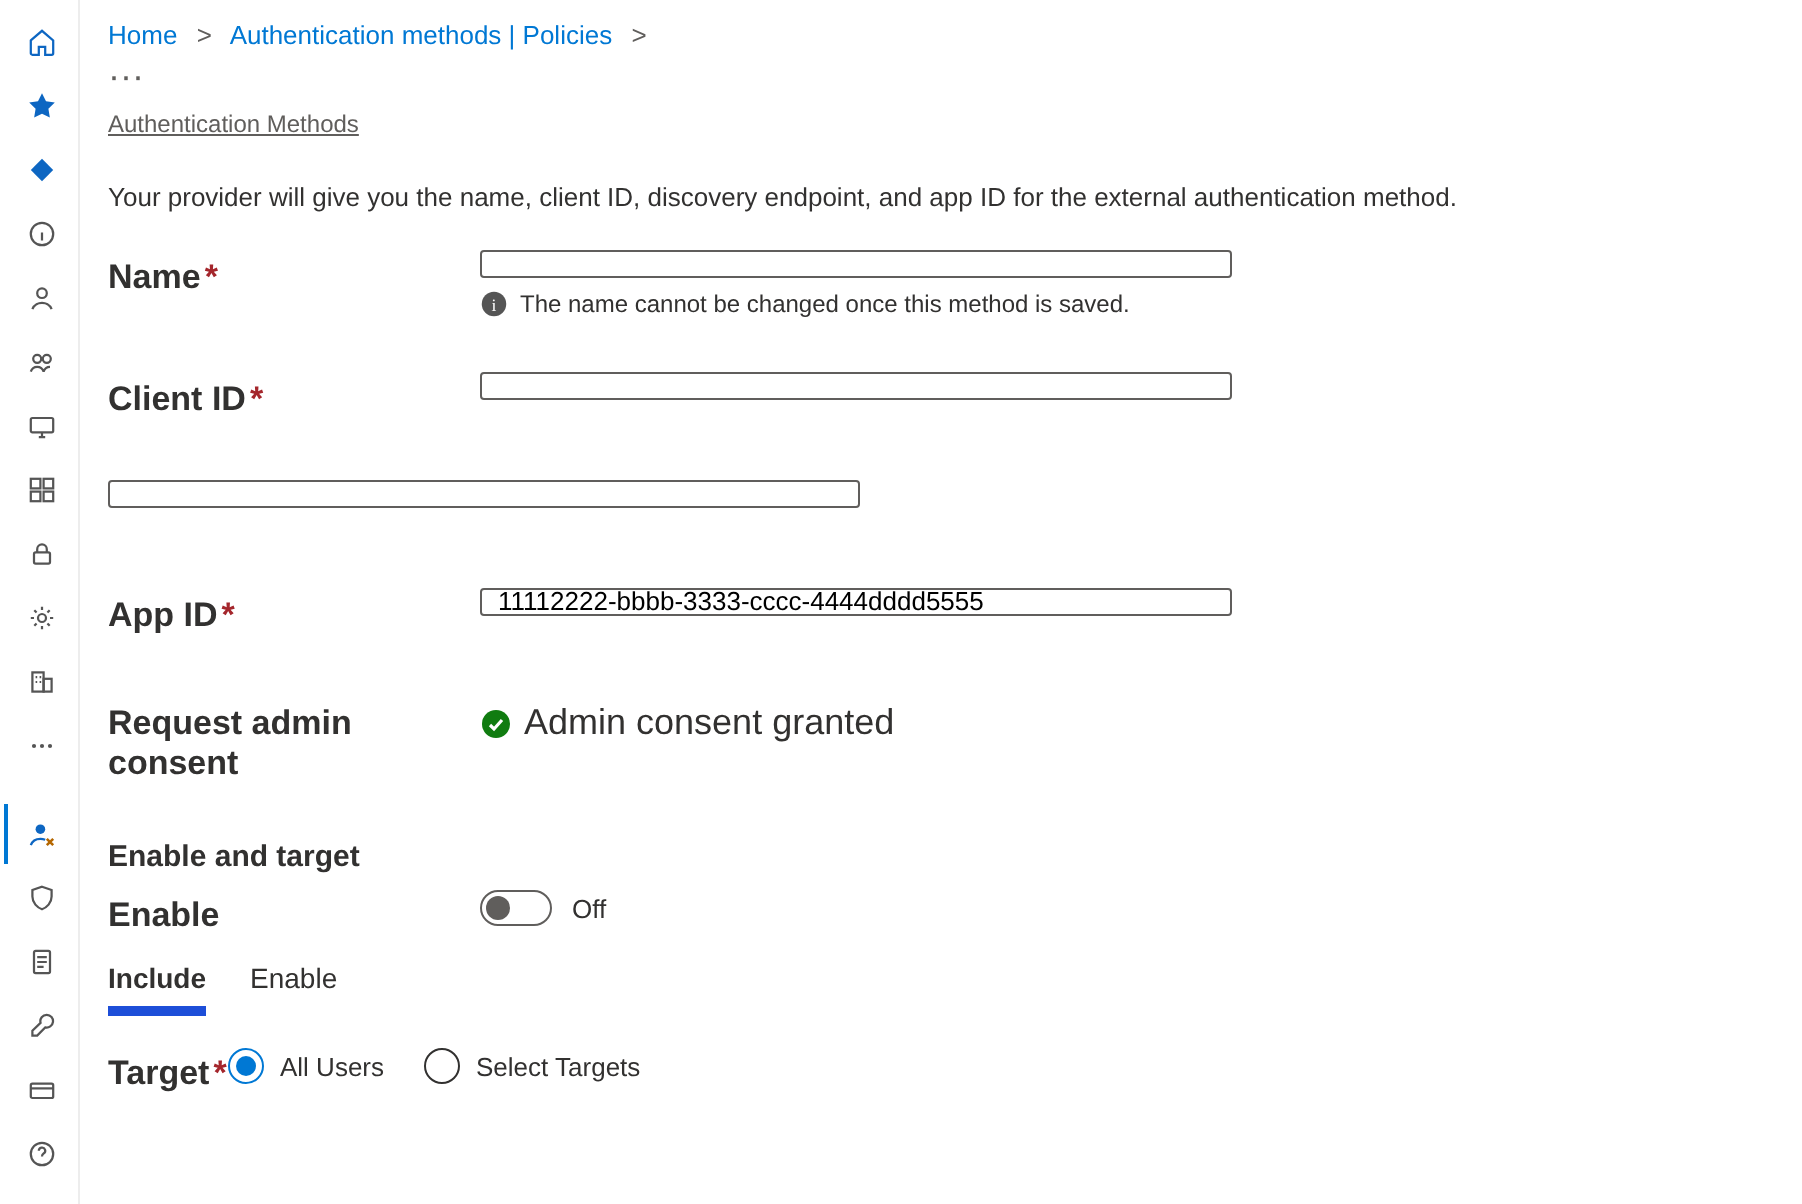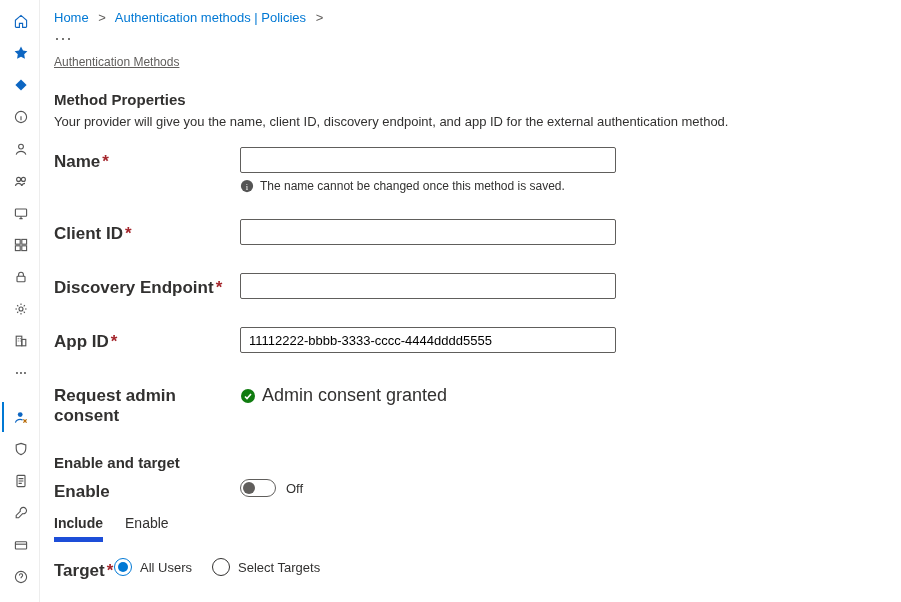--- a/index.html
+++ b/index.html
@@ -54,21 +54,21 @@
   .subtitle { font-size: 12px; color: #605e5c; margin-top: 2px; margin-bottom: 22px; text-decoration: underline; }
   h2 { font-size: 15px; font-weight: 700; margin: 0 0 6px 0; }
   .desc { font-size: 13px; margin-bottom: 18px; }
   .form-row { display: flex; align-items: flex-start; margin-bottom: 10px; min-height: 28px; }
   .form-row.tall { margin-bottom: 26px; }
   .form-label { width: 186px; padding-top: 5px; font-size: 17px; font-weight: bold; }
   .req { color: #a4262c; margin-left: 2px; }
   .form-field { flex: 0 0 376px; }
   .form-field input[type=text] {
     width: 100%;
-    height: 26px;
+    height: 14px;
     border: 1px solid #605e5c;
     border-radius: 2px;
     padding: 0 8px;
     font-size: 13px;
     font-family: inherit;
   }
   .hint-row { display: flex; align-items: center; gap: 6px; font-size: 12px; color: #323130; margin-top: 6px; }
   .hint-row svg { width: 14px; height: 14px; }
   .consent-row { display: flex; align-items: center; gap: 6px; font-size: 18px; padding-top: 4px; }
   .consent-row svg { width: 16px; height: 16px; }
@@ -219,21 +219,20 @@
     <span class="sep">&gt;</span>
     <a>Authentication methods | Policies</a>
     <span class="sep">&gt;</span>
   </div>
 
   <div class="title-row">
     <span class="ellipsis-btn">···</span>
   </div>
   <div class="subtitle">Authentication Methods</div>
 
-  <h2>Method Properties</h2>
   <div class="desc">Your provider will give you the name, client ID, discovery endpoint, and app ID for the external authentication method.</div>
 
   <div class="form-row tall">
     <div class="form-label">
       <span>Name</span><span class="req">*</span>
     </div>
     <div class="form-field">
       <input type="text" value="" style="">
       <div class="hint-row">
         <svg viewBox="0 0 16 16">
@@ -248,23 +247,20 @@
   <div class="form-row tall">
     <div class="form-label">
       <span>Client ID</span><span class="req">*</span>
     </div>
     <div class="form-field">
       <input type="text" value="" style="">
     </div>
   </div>
 
   <div class="form-row tall">
-    <div class="form-label">
-      <span>Discovery Endpoint</span><span class="req">*</span>
-    </div>
     <div class="form-field">
       <input type="text" value="" style="">
     </div>
   </div>
 
   <div class="form-row tall">
     <div class="form-label">
       <span>App ID</span><span class="req">*</span>
     </div>
     <div class="form-field">

